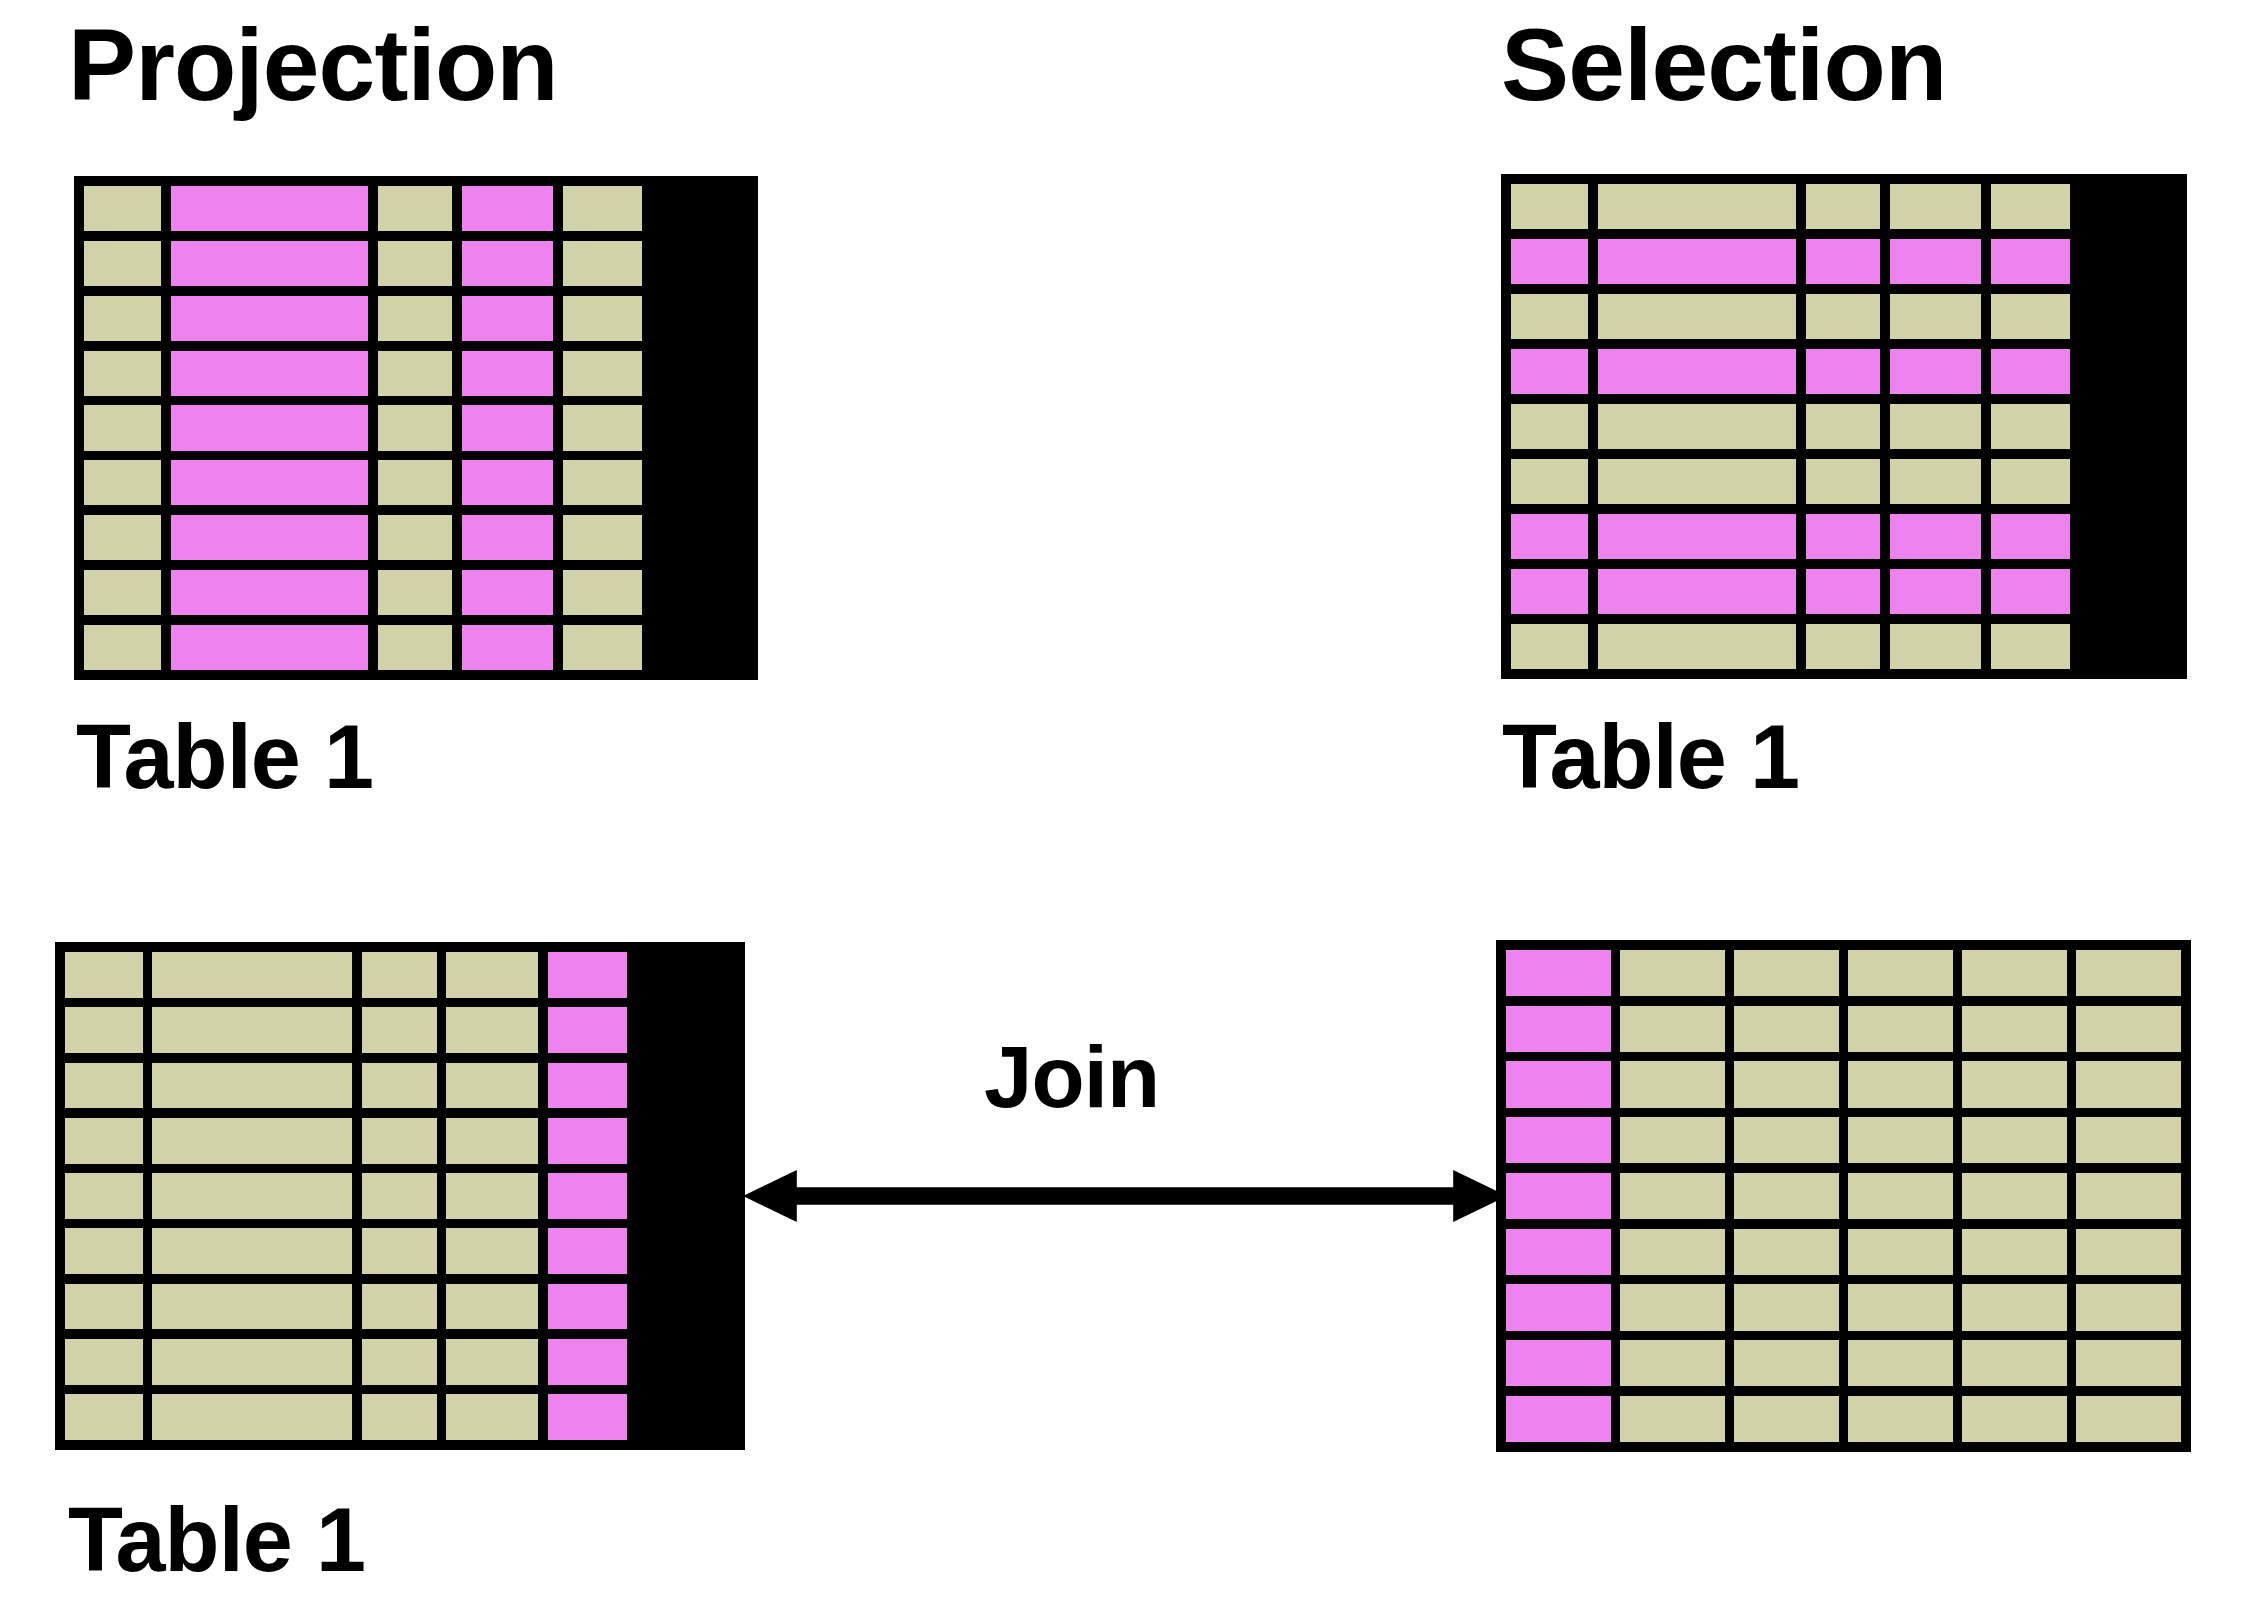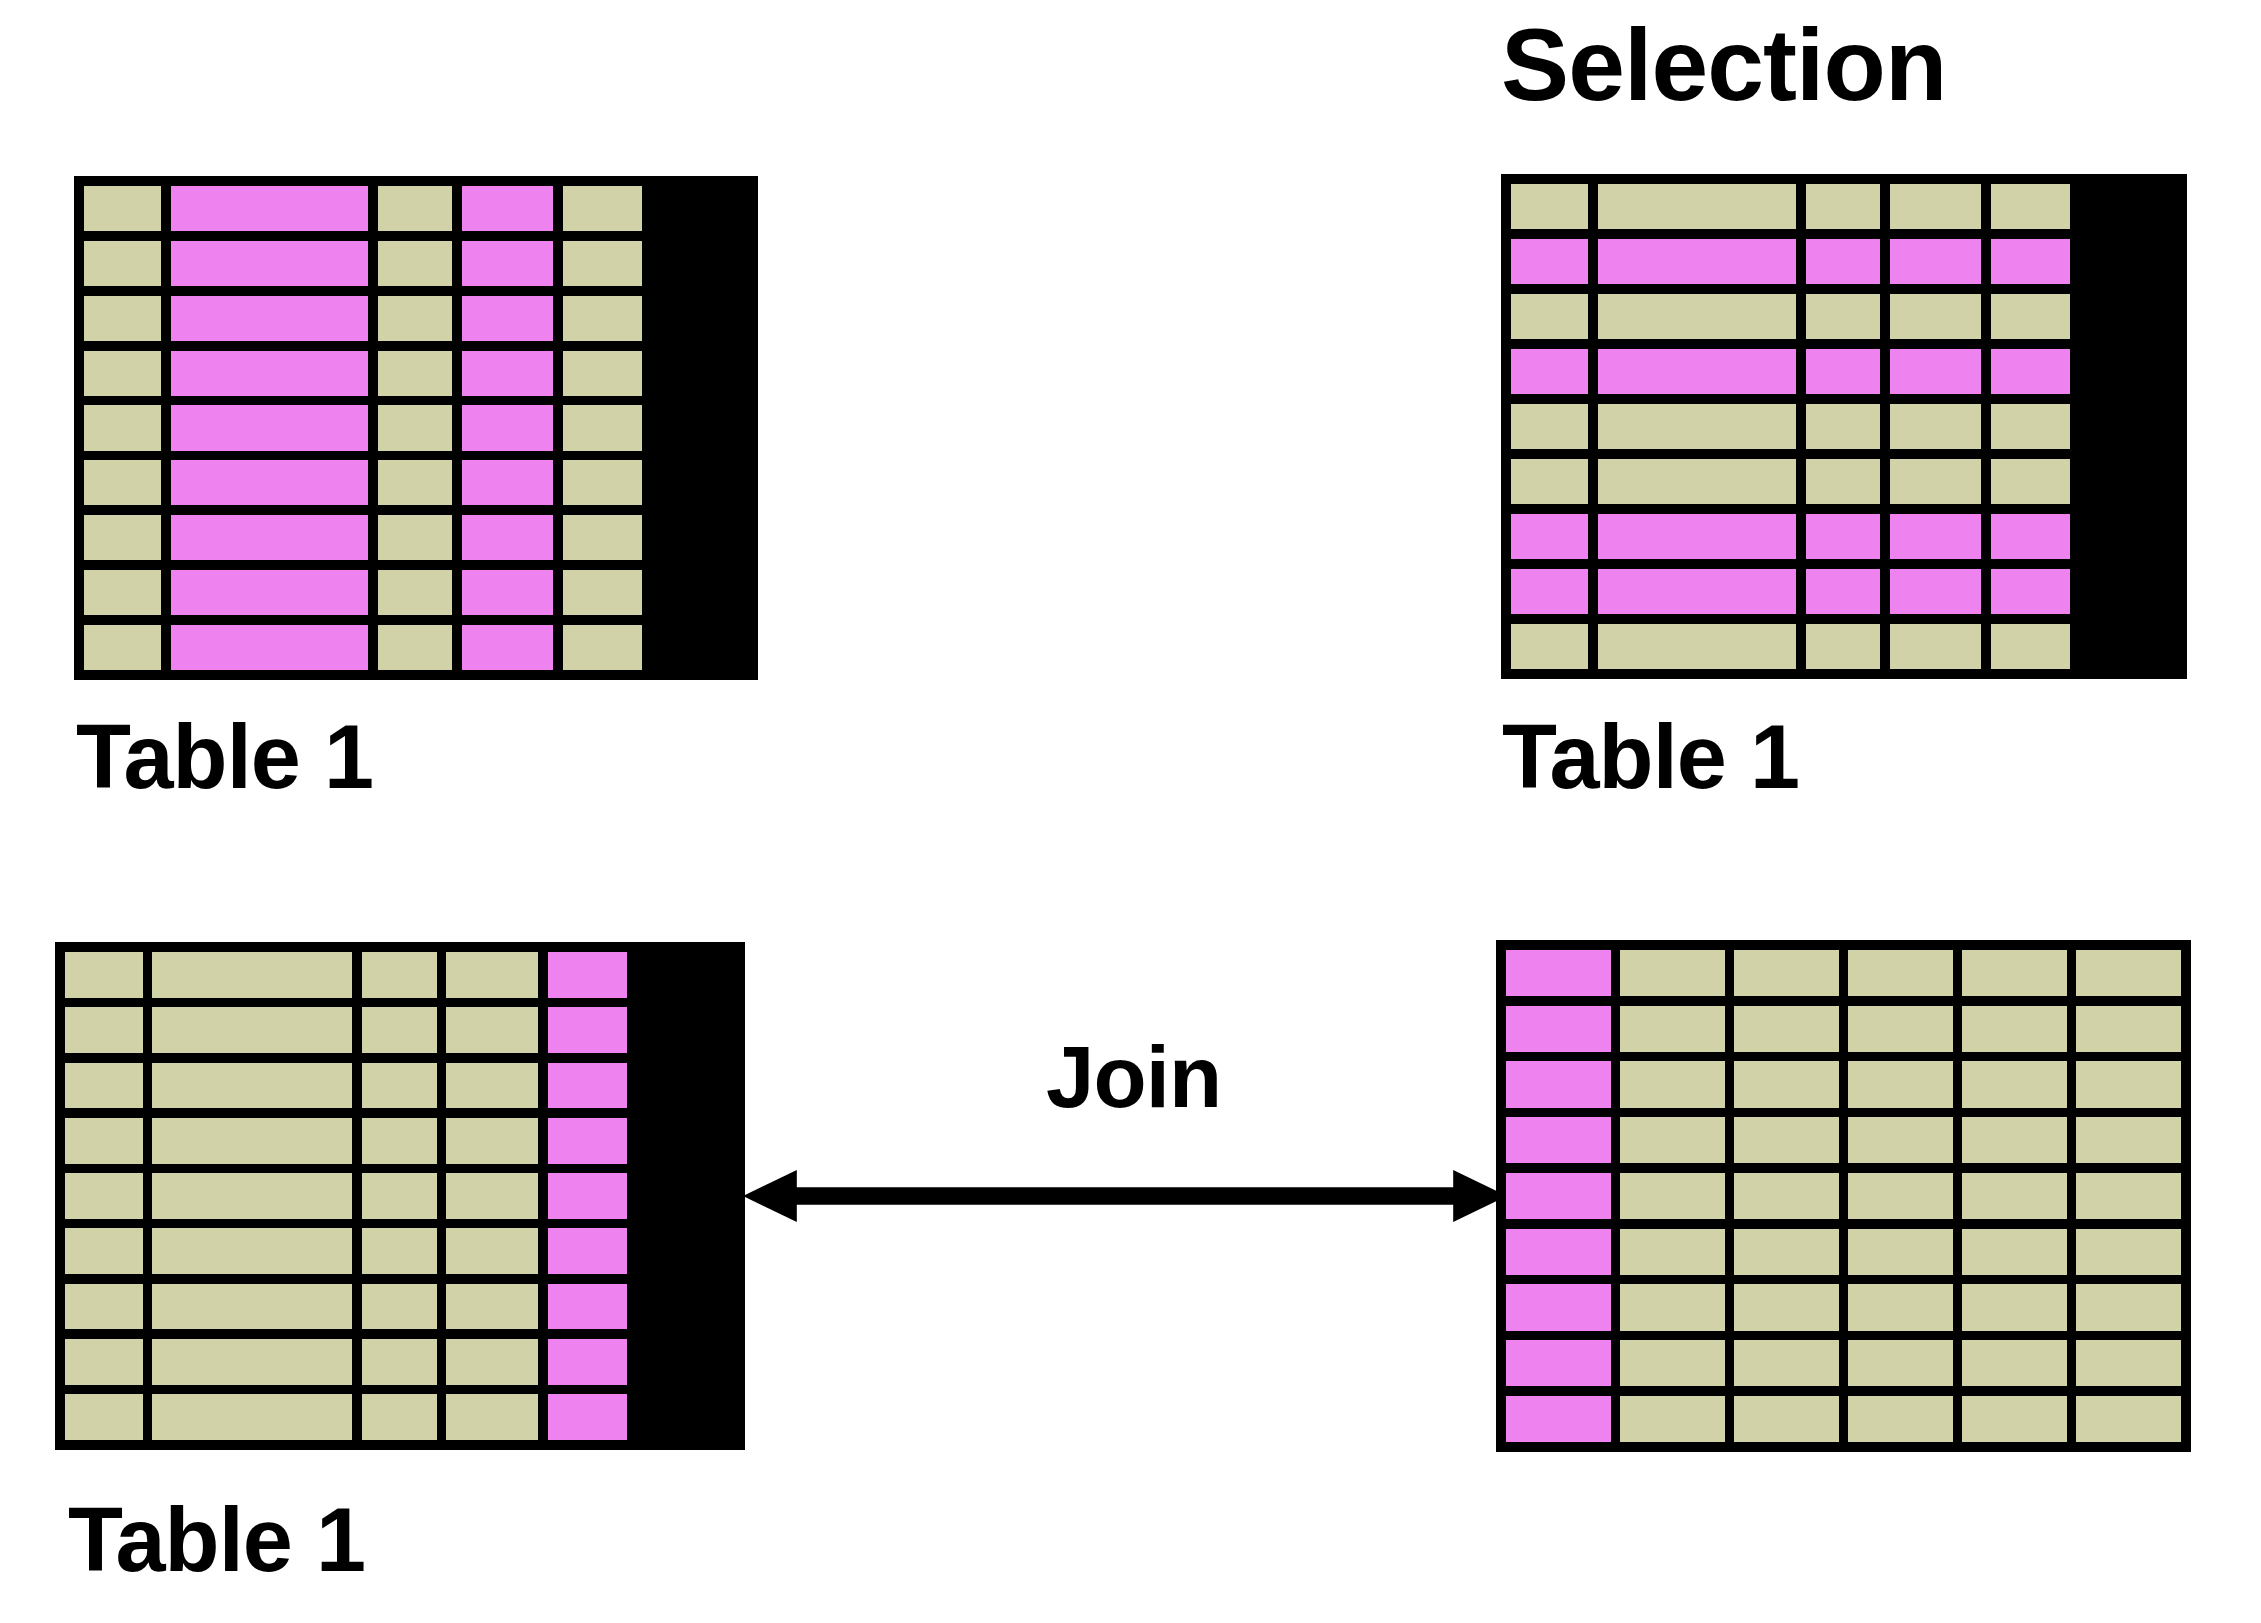--- a/index.html
+++ b/index.html
@@ -36,21 +36,21 @@
 
   #title-projection { left: 68px;  top: 14px; }
   #title-selection  { left: 1501px; top: 14px; }
 
   #label-table1-projection { left: 76px;  top: 712px; }
   #label-table1-selection  { left: 1502px; top: 712px; }
   #label-table1-join       { left: 68px;  top: 1495px; }
   #label-table2-join       { left: 1502px; top: 1495px; }
 
   #join-label {
-    left: 1046px;
+    left: 984px;
     top: 1033px;
     font-size: 87px;
   }
 
   
   .table-grid {
     position: absolute;
     display: flex;
     flex-direction: column;
     background: #000000;
@@ -107,20 +107,21 @@
     top: 1168px;
     width: 764px;
     height: 56px;
   }
 </style>
 </head>
 <body>
 
 <div class="stage">
 
+  <div class="title title-big" id="title-projection">Projection</div>
 
   <div class="table-grid cols-t1" id="table-projection">
       <div class="table-row">
         <div class="cell c1"></div>
         <div class="cell c2 hl"></div>
         <div class="cell c3"></div>
         <div class="cell c4 hl"></div>
         <div class="cell c5"></div>
       </div>
       <div class="table-row">

